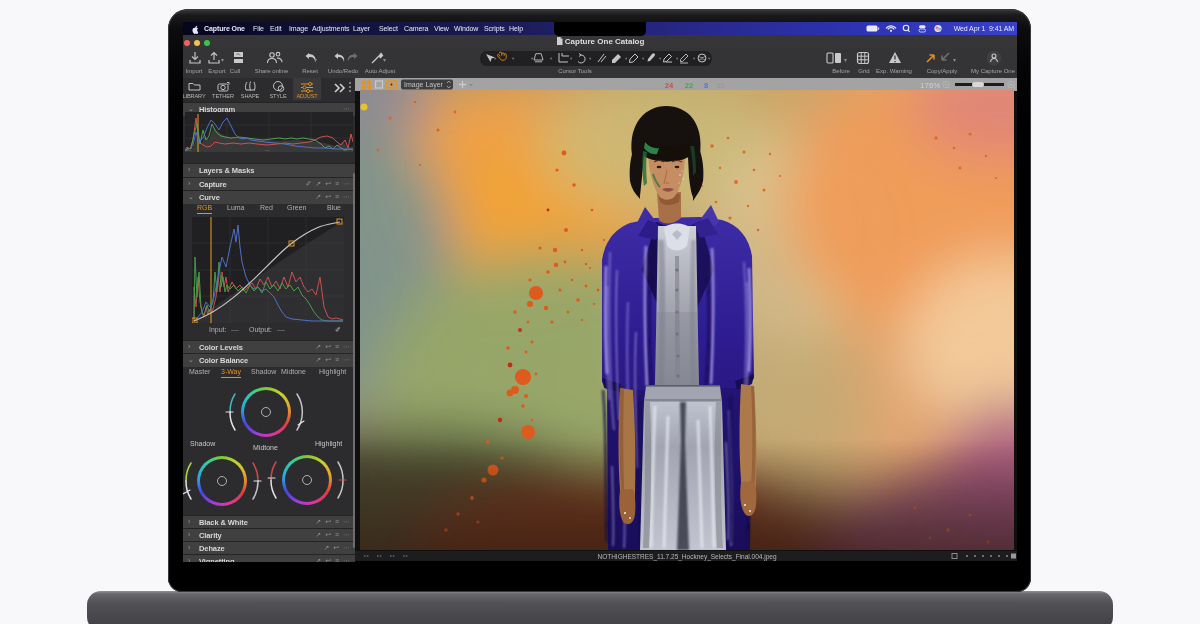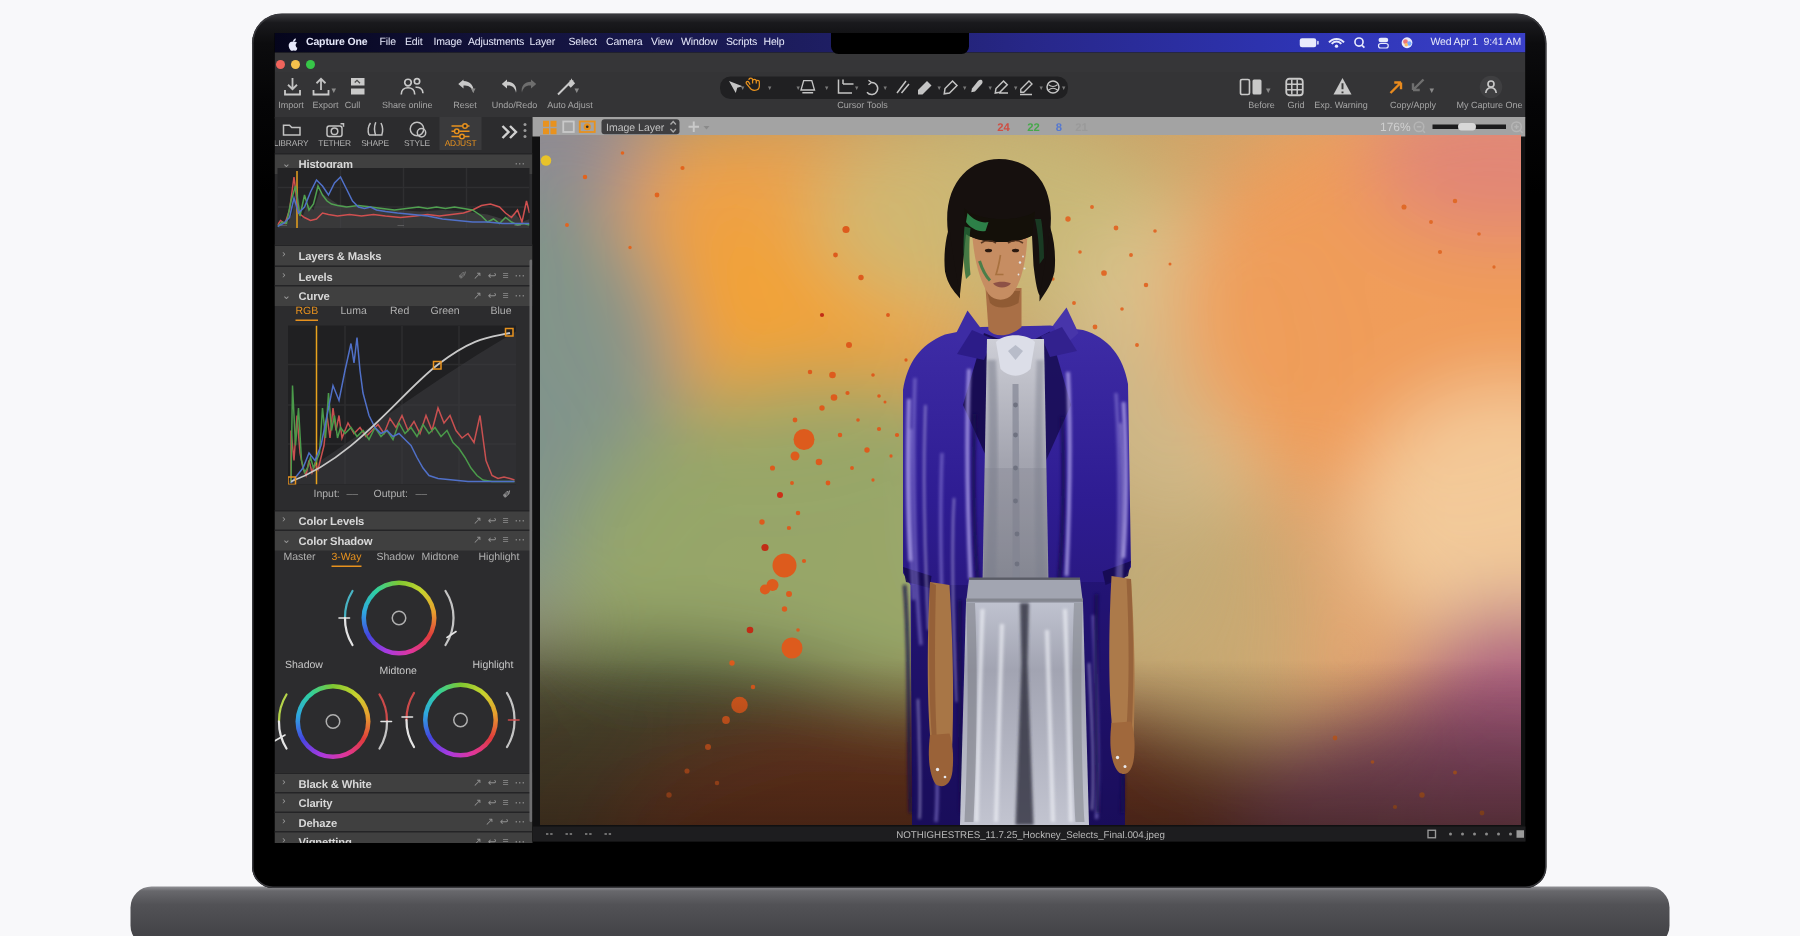--- a/index.html
+++ b/index.html
@@ -68,20 +68,24 @@
       <circle cx="72" cy="4.5" r="3.6" fill="#e8eafc"></circle>
       <circle cx="71" cy="3.8" r="1.6" fill="#e77"></circle>
         <circle cx="73.5" cy="5" r="1.5" fill="#7af"></circle>
         <circle cx="71.5" cy="5.8" r="1.2" fill="#fb6"></circle>
     </svg>
   </div>
   <div id="titlebar"></div>
   <span class="tl" style="left:1px;background:#f0645c;"></span>
   <span class="tl" style="left:11px;background:#f5c04c;"></span>
   <span class="tl" style="left:20.5px;background:#37c648;"></span>
+  <div id="wintitle"><svg width="7" height="8" viewBox="0 0 7 8" style="vertical-align:-1px;">
+        <path d="M1 0 h3.5 L6.5 2 V8 H1 Z" fill="#cfcfcf"></path>
+        <path d="M4.5 0 L6.5 2 H4.5 Z" fill="#8a8a8a"></path>
+      </svg> Capture One Catalog</div>
   <div id="toolbar">
 
     <svg class="tbi" style="left:5px;top:3px;" width="14" height="14" viewBox="0 0 14 14">
         <path d="M7 1 v7 M4 5.5 L7 8.5 L10 5.5" stroke="#c2c2c2" stroke-width="1.2" fill="none"></path>
         <path d="M2 9 v3 h10 V9" stroke="#c9c9c9" stroke-width="1.2" fill="none"></path>
       </svg>
     <span class="tblabel" style="left:11px;">Import</span>
     <svg class="tbi" style="left:24px;top:3px;" width="14" height="14" viewBox="0 0 14 14">
         <path d="M7 9 V2 M4 4.5 L7 1.5 L10 4.5" stroke="#c2c2c2" stroke-width="1.2" fill="none"></path>
         <path d="M2 9 v3 h10 V9" stroke="#c9c9c9" stroke-width="1.2" fill="none"></path>
@@ -246,21 +250,21 @@
           <text x="158" y="39">‒‒</text>
         </g>
     </svg>
     <div class="hdr" style="top:85px;padding-left:40px;">
         <span class="cv">›</span>
         <span class="tt">Layers &amp; Masks</span>
         <span class="ri">↗ ↩ ⋯</span>
       </div>
     <div class="hdr" style="top:99px;">
         <span class="cv">›</span>
-        <span class="tt">Levels</span>
+        <span class="tt">Capture</span>
         <span class="ri">✐ ↗ ↩ ≡ ⋯</span>
       </div>
     <div class="hdr" style="top:112px;">
         <span class="cv">⌄</span>
         <span class="tt">Curve</span>
         <span class="ri">↗ ↩ ≡ ⋯</span>
       </div>
     <div style="position:absolute;top:126px;left:0;width:172px;height:11px;font-size:7px;color:#b0b0b0;">
       <span style="position:absolute;left:14px;color:#e8921e;border-bottom:1.5px solid #e8921e;padding-bottom:1.5px;">RGB</span>
       <span style="position:absolute;left:44px;">Luma</span>
@@ -296,21 +300,21 @@
         <span style="position:absolute;left:94px;color:#888;">‒‒</span>
       <span style="position:absolute;left:152px;color:#c8c8c8;">✐</span>
     </div>
     <div class="hdr" style="top:262px;">
         <span class="cv">›</span>
         <span class="tt">Color Levels</span>
         <span class="ri">↗ ↩ ≡ ⋯</span>
       </div>
     <div class="hdr" style="top:275px;">
         <span class="cv">⌄</span>
-        <span class="tt">Color Shadow</span>
+        <span class="tt">Color Balance</span>
         <span class="ri">↗ ↩ ≡ ⋯</span>
       </div>
     <div style="position:absolute;top:290px;left:0;width:172px;height:11px;font-size:7px;color:#b0b0b0;">
       <span style="position:absolute;left:6px;">Master</span>
       <span style="position:absolute;left:38px;color:#e8921e;border-bottom:1.5px solid #e8921e;padding-bottom:1.5px;">3-Way</span>
       <span style="position:absolute;left:68px;">Shadow</span>
       <span style="position:absolute;left:98px;">Midtone</span>
       <span style="position:absolute;left:136px;">Highlight</span>
     </div>
 

